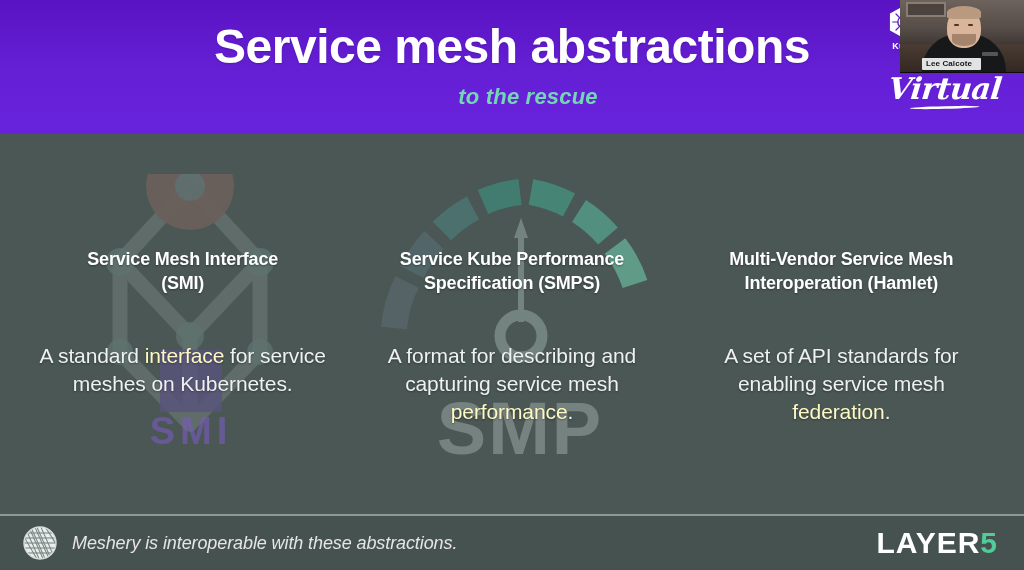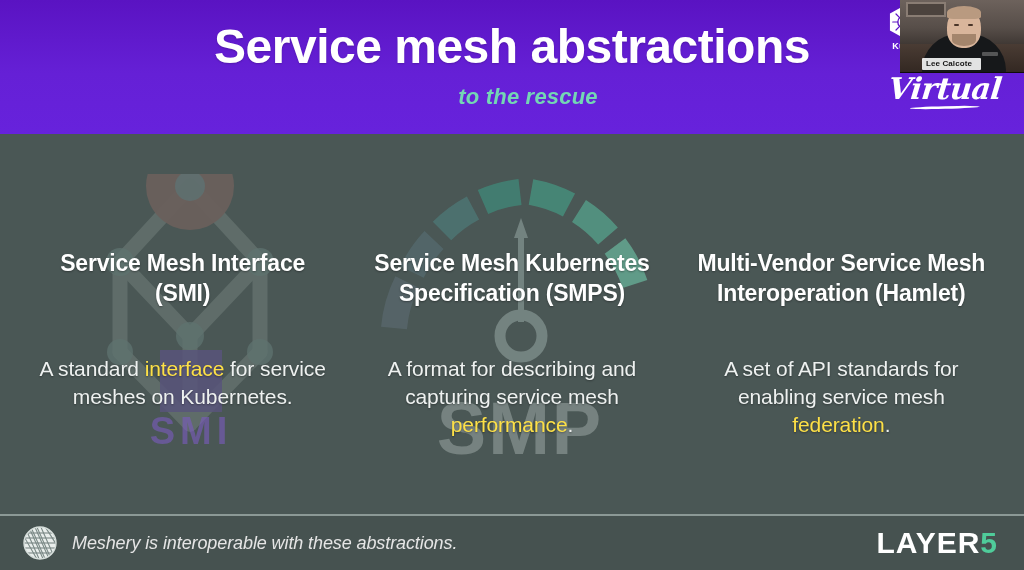--- a/index.html
+++ b/index.html
@@ -237,36 +237,36 @@
     box-sizing: border-box;
   }
   .col {
     flex: 1 1 0;
     text-align: center;
     padding: 0 14px;
     box-sizing: border-box;
   }
   .col-heading {
     color: #ffffff;
-    font-size: 23px;
+    font-size: 18px;
     font-weight: 700;
     line-height: 1.32;
     letter-spacing: -0.2px;
     text-shadow: 0 1px 2px rgba(0,0,0,0.35);
   }
   .col-desc {
     margin-top: 46px;
     color: #eef1f0;
     font-size: 21px;
     font-weight: 400;
     line-height: 1.34;
     letter-spacing: -0.1px;
     text-shadow: 0 1px 2px rgba(0,0,0,0.35);
   }
-  .hl { color: #fde047; }
+  .hl { color: #fef9c3; }
 
   
   #footer-rule {
     position: absolute;
     left: 0; top: 514px;
     width: 1024px;
     height: 2px;
     background: #8c9996;
   }
   #footer {
@@ -410,21 +410,21 @@
       <div class="col">
         <div class="col-heading">
           <div>Service Mesh Interface</div>
           <div>(SMI)</div>
         </div>
         <div class="col-desc"><span>A standard </span><span class="hl">interface</span><span> for service meshes on Kubernetes.</span></div>
       </div>
 
       <div class="col">
         <div class="col-heading">
-          <div>Service Mesh Kubernetes</div>
+          <div>Service Kube Performance</div>
           <div>Specification (SMPS)</div>
         </div>
         <div class="col-desc"><span>A format for describing and capturing service mesh </span><span class="hl">performance</span><span>.</span></div>
       </div>
 
       <div class="col">
         <div class="col-heading">
           <div>Multi-Vendor Service Mesh</div>
           <div>Interoperation (Hamlet)</div>
         </div>

